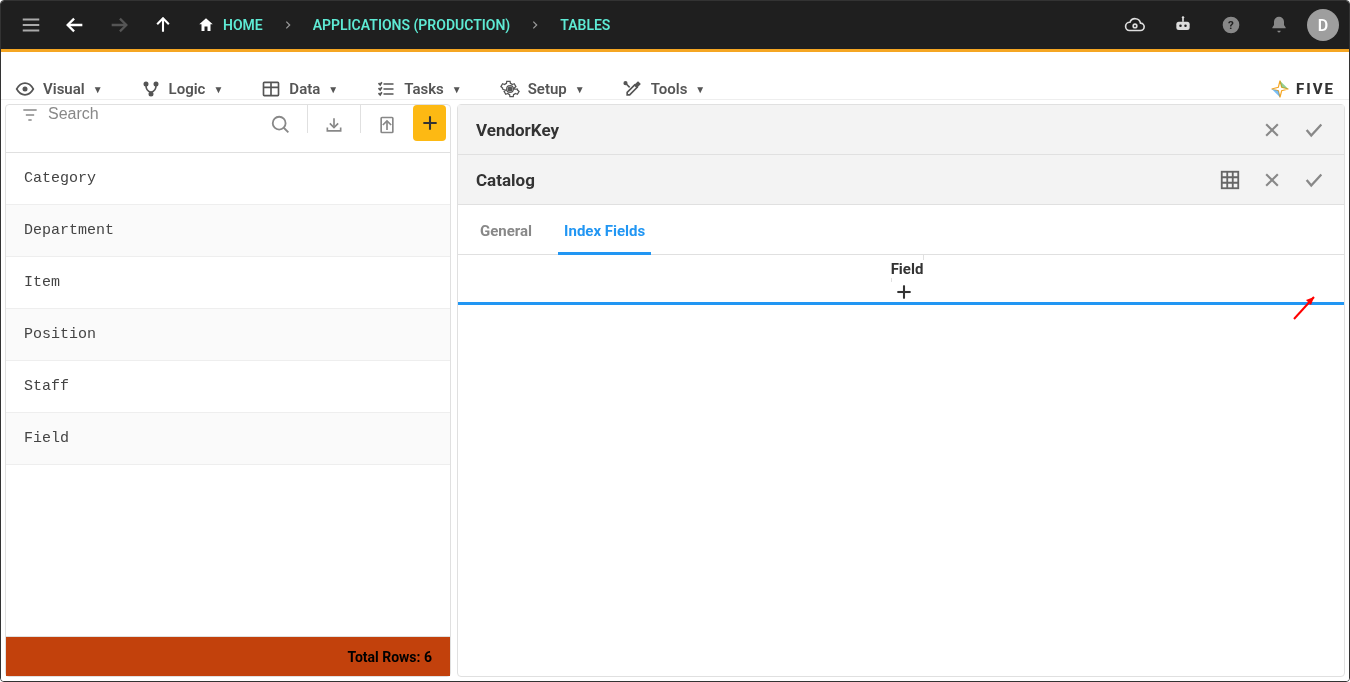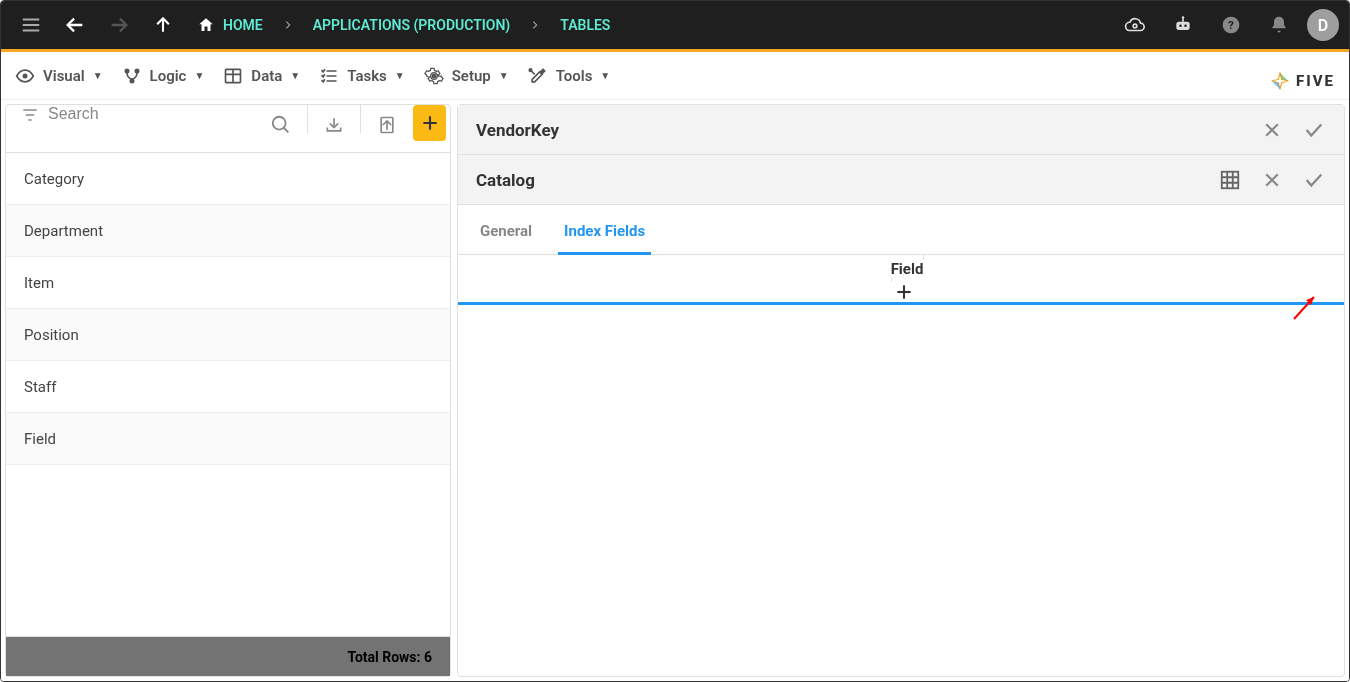--- a/index.html
+++ b/index.html
@@ -12,43 +12,43 @@
 .topbar .icon-btn.disabled { color: #555; }
 .topbar .crumb { display: flex; align-items: center; gap: 8px; padding: 0 10px; font-weight: 600; font-size: 14px; color: #5eead4; cursor: pointer; }
 .topbar .chev { color: #888; padding: 0 6px; font-size: 14px; }
 .topbar .right { margin-left: auto; display: flex; align-items: center; gap: 8px; }
 .topbar .avatar { width: 32px; height: 32px; border-radius: 50%; background: #9e9e9e; display: flex; align-items: center; justify-content: center; font-weight: 600; cursor: pointer; }
 
 
 .accent-bar { height: 3px; background: #f5a623; }
 
 
-.menubar { height: 48px; display: flex; align-items: center; padding: 0 14px; gap: 19px; border-bottom: 1px solid #eee; color: #555; }
+.menubar { height: 48px; display: flex; align-items: flex-end; padding: 0 14px; gap: 38px; border-bottom: 1px solid #eee; color: #555; }
 .menubar .menu-item { display: flex; align-items: center; gap: 8px; cursor: pointer; font-weight: 600; font-size: 15px; }
 .menubar .menu-item .tri { font-size: 10px; color: #555; }
 .brand { margin-left: auto; display: flex; align-items: center; gap: 6px; margin-top: 11px; }
 
 
 .main { display: flex; height: calc(682px - 48px - 3px - 48px - 2px); padding: 4px; gap: 6px; background: #fff; }
 
 
 .left-panel { width: 446px; display: flex; flex-direction: column; border: 1px solid #e0e0e0; border-radius: 4px; background: #fff; }
 .search-row { height: 48px; display: flex; align-items: flex-start; padding: 0 4px 0 14px; gap: 8px; border-bottom: 1px solid #e0e0e0; }
 .filter-icon { color: #888; }
 .search-input { flex: 1; border: none; outline: none; font-size: 16px; color: #333; }
 .search-input::placeholder { color: #888; }
 .search-action { width: 40px; height: 40px; display: flex; align-items: center; justify-content: center; color: #888; cursor: pointer; }
 .divider-v { width: 1px; height: 28px; background: #e0e0e0; }
 .add-btn { width: 36px; height: 36px; background: #fdb913; border-radius: 4px; display: flex; align-items: center; justify-content: center; color: #333; font-size: 22px; cursor: pointer; }
 
 .list-header { height: 50px; display: flex; align-items: center; padding: 0 18px; font-weight: 700; font-size: 15px; color: #333; background: #fafafa; border-bottom: 3px solid #2196f3; }
 .list-body { flex: 1; overflow: auto; }
-.list-row { height: 52px; display: flex; align-items: center; padding: 17px 18px; font-size: 15px; color: #444; border-bottom: 1px solid #eee; cursor: pointer; }
+.list-row { height: 52px; display: flex; align-items: center; padding: 17px 18px; font-size: 15px; color: #444; border-bottom: 1px solid #eee; cursor: pointer; font-family: Liberation Mono, monospace; }
 .list-row:nth-child(even) { background: #fafafa; }
-.list-footer { height: 40px; display: flex; align-items: center; justify-content: flex-end; padding: 2px 18px; font-weight: 700; font-size: 14px; background: #737373; border-top: 1px solid #e0e0e0; }
+.list-footer { height: 40px; display: flex; align-items: center; justify-content: flex-end; padding: 2px 18px; font-weight: 700; font-size: 14px; background: #c2410c; border-top: 1px solid #e0e0e0; }
 
 
 .right-panel { flex: 1; display: flex; flex-direction: column; border: 1px solid #e0e0e0; border-radius: 4px; background: #fff; }
 .panel-header { height: 50px; display: flex; align-items: center; padding: 0 18px; background: #f3f3f3; border-bottom: 1px solid #e0e0e0; }
 .panel-header .title { font-weight: 700; font-size: 17px; color: #333; flex: 1; }
 .panel-header .actions { display: flex; gap: 18px; }
 .panel-header .pa-btn { color: #888; cursor: pointer; width: 24px; height: 24px; display: flex; align-items: center; justify-content: center; }
 
 .tabs-row { height: 50px; display: flex; align-items: flex-end; padding: 0 18px; gap: 24px; border-bottom: 1px solid #e0e0e0; }
 .tab { padding: 14px 4px; font-weight: 700; font-size: 15px; color: #888; cursor: pointer; position: relative; }

